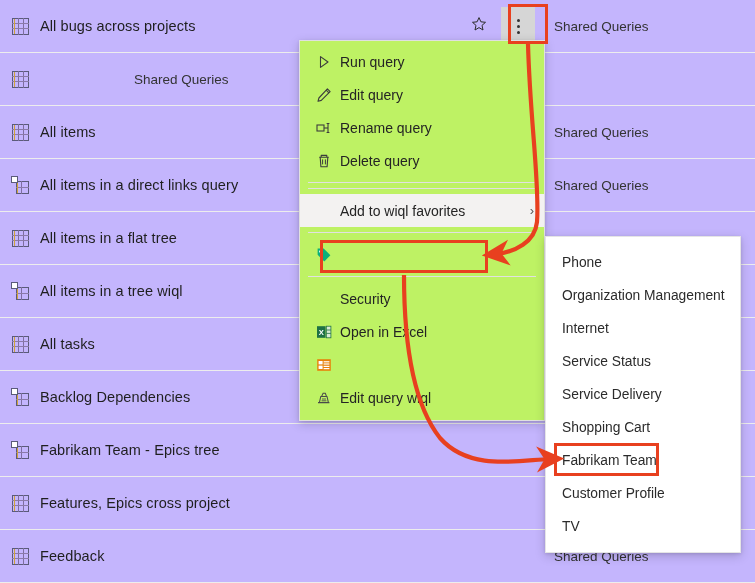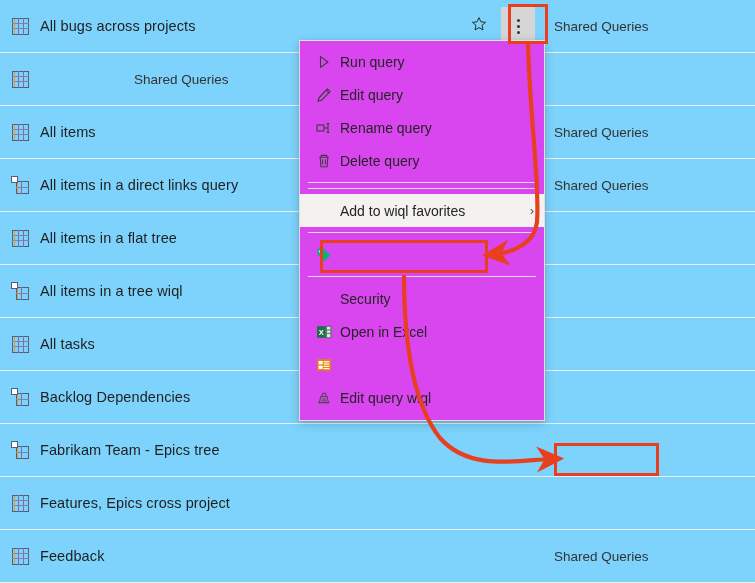--- a/index.html
+++ b/index.html
@@ -12,21 +12,21 @@
   #root { position: relative; width:755px; height:583px; }
 
   
   .query-list { position:absolute; left:0; top:0; width:755px; }
   .query-row {
     position:relative;
     height:53px;
     display:flex;
     align-items:center;
     border-bottom:1px solid #ededed;
-    background:#7dd3fc;
+    background:#c4b5fd;
   }
   .query-row .icon-cell {
     width:40px; min-width:40px;
     display:flex; align-items:center; justify-content:center;
   }
   .query-row .name-cell {
     flex: 0 0 auto;
     width: 420px;
     font-size:14.5px;
     color:#1f1f1f;
@@ -65,21 +65,21 @@
     flex-direction:column; gap:3px;
     cursor:pointer;
   }
   .ellipsis-btn i { width:3px; height:3px; border-radius:50%; background:#333; display:block; }
 
   
   .ctx-menu {
     position:absolute;
     left:299px; top:40px;
     width:246px;
-    background:#d946ef;
+    background:#bef264;
     border:1px solid #e0e0e0;
     box-shadow: 0 3px 10px rgba(0,0,0,.18), 0 1px 3px rgba(0,0,0,.10);
     padding:4px 0 6px 0;
     z-index:40;
   }
   .ctx-item {
     height:33px;
     display:flex; align-items:center;
     padding-left:8px;
     font-size:14px; color:#242424;
@@ -398,20 +398,31 @@
           <svg width="16" height="16" viewBox="0 0 16 16">
             <path d="M2 12.6 h11.4 M3.4 12.6 l1.4 -6.2 h6.2 l1.4 6.2" fill="none" stroke="#4a4a4a" stroke-width="1.05" stroke-linejoin="round"></path>
             <path d="M5.6 6.4 l1.5 -3.2 h2.2 l1.2 3.2" fill="none" stroke="#4a4a4a" stroke-width="1.05"></path>
             <path d="M6 9 h4 M5.6 10.8 h4.8" stroke="#4a4a4a" stroke-width=".9"></path>
           </svg>
         </div>
         <div class="ci-label">Edit query wiql</div>
       </div>
     </div>
 
+  <div class="sub-menu" id="sub-menu">
+      <div class="sub-item">Phone</div>
+      <div class="sub-item">Organization Management</div>
+      <div class="sub-item">Internet</div>
+      <div class="sub-item">Service Status</div>
+      <div class="sub-item">Service Delivery</div>
+      <div class="sub-item">Shopping Cart</div>
+      <div class="sub-item">Fabrikam Team</div>
+      <div class="sub-item">Customer Profile</div>
+      <div class="sub-item">TV</div>
+    </div>
 
   <svg class="anno" viewBox="0 0 755 583" xmlns="http://www.w3.org/2000/svg">
     <defs>
       <marker id="ah" markerWidth="7" markerHeight="7" refX="3.2" refY="3.5" orient="auto" markerUnits="strokeWidth">
         <path d="M0,0.4 L6.6,3.5 L0,6.6 L1.9,3.5 Z" fill="#e8401f"></path>
       </marker>
     </defs>
 
     <path d="M528,44 C530,120 540,185 537,222 C535,242 515,252 496,254" fill="none" stroke="#e8401f" stroke-width="4.2" marker-end="url(#ah)"></path>
 

